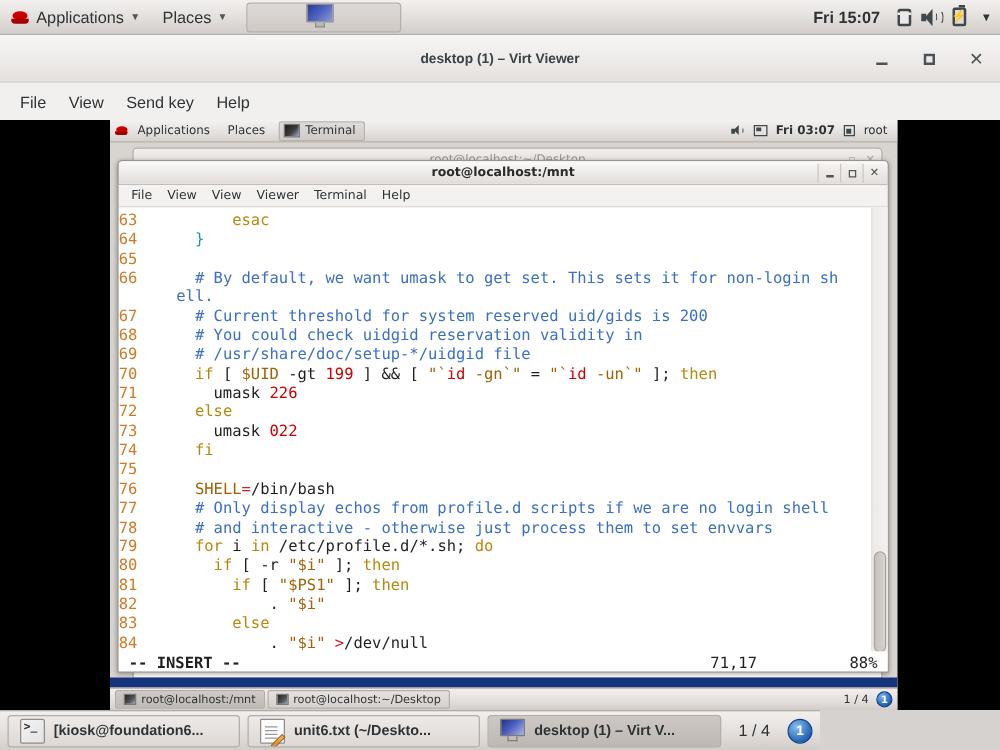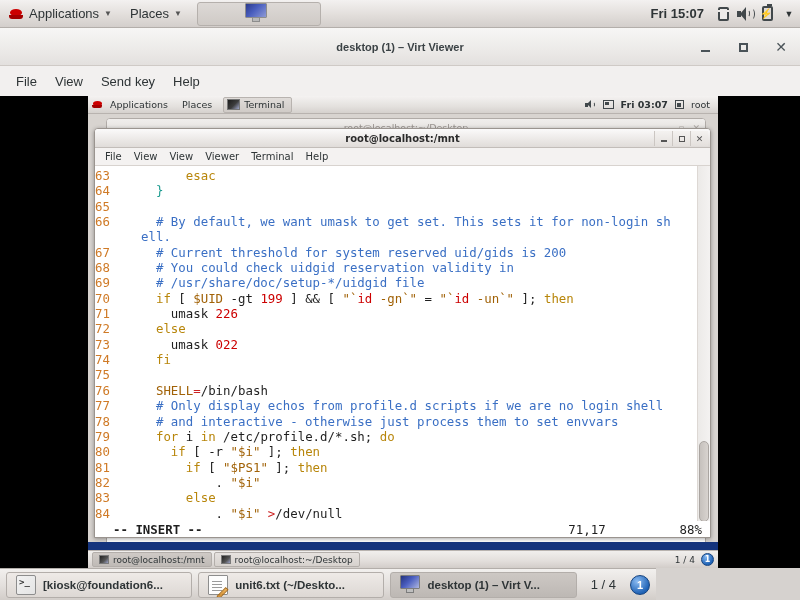--- a/index.html
+++ b/index.html
@@ -282,21 +282,21 @@
     border:1px solid #aaa5a1; border-radius:6px;
   }
 
   #term-status {
     position:absolute; left:0; bottom:0; width: 100%; height: 16px;
     background:#ffffff;
     font-family: "DejaVu Sans Mono","Liberation Mono",monospace;
     font-size: 12.4px; color:#1f1f1f;
     display:flex; align-items:center;
   }
-  #st-mode { font-weight:bold; padding-left:18px; }
+  #st-mode { font-weight:bold; padding-left:8px; }
   #st-sp { flex:1 1 auto; }
   #st-pos { padding-right: 74px; }
   #st-pct { padding-right: 8px; }
 
   
   #guest-taskbar {
     position:absolute; left:0; bottom:0; width:630px; height:18px;
     background: linear-gradient(to bottom,#f1efed 0%,#e2dedb 60%,#d2cdc9 100%);
     border-top:1px solid #b8b3af;
     display:flex; align-items:center; gap:2px; padding: 0 4px;

